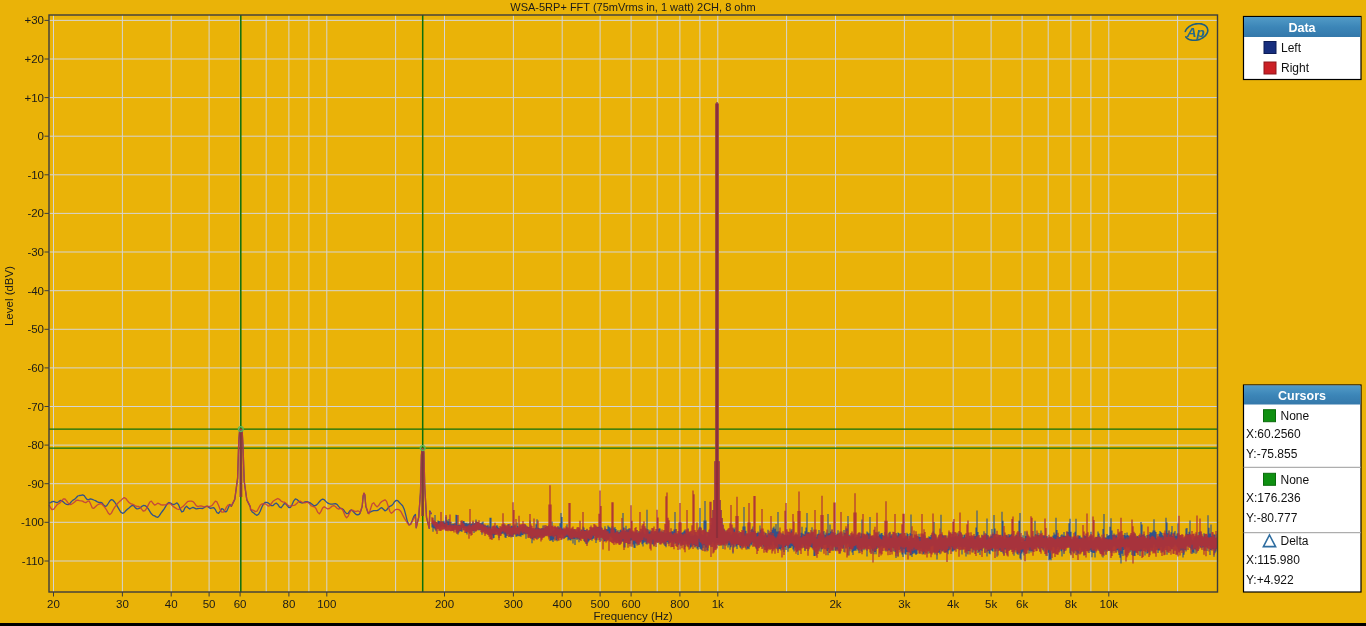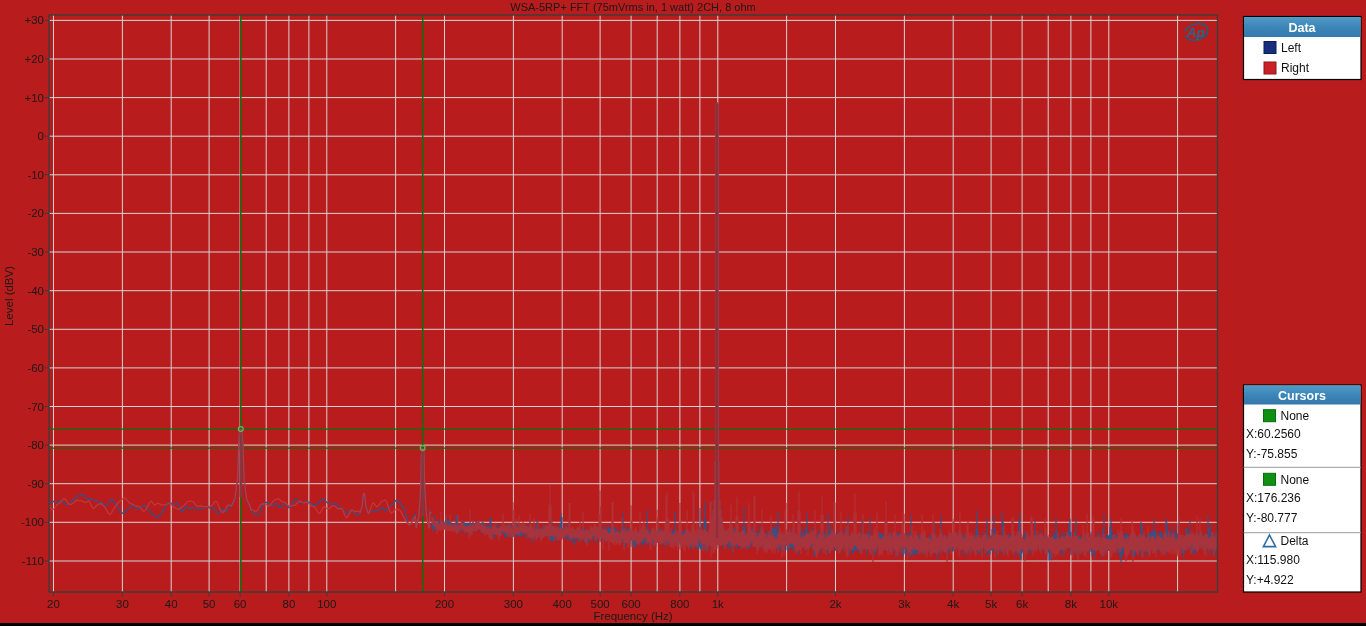--- a/index.html
+++ b/index.html
@@ -1,16 +1,16 @@
 <!DOCTYPE html>
 <html><head>
 <meta charset="utf-8">
 <style>
 html,body{margin:0;padding:0;background:#fff;}
-#wrap{position:relative;width:1366px;height:626px;overflow:hidden;background:#b91c1c;
+#wrap{position:relative;width:1366px;height:626px;overflow:hidden;background:#eab308;
   font-family:"Liberation Sans",sans-serif;}
 svg{position:absolute;left:0;top:0;}
 </style>
 </head>
 <body>
 <div id="wrap">
 <svg width="1366" height="626" viewBox="0 0 1366 626">
 
   <g stroke="#d4d4d4" stroke-width="1">
     <line x1="49" y1="20.4" x2="1217.5" y2="20.4"></line>

